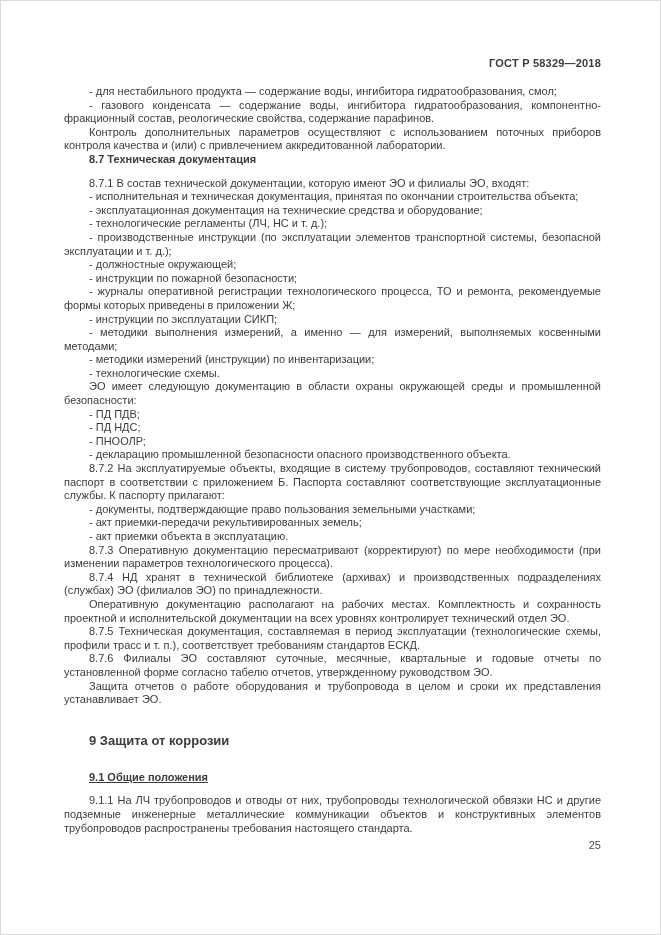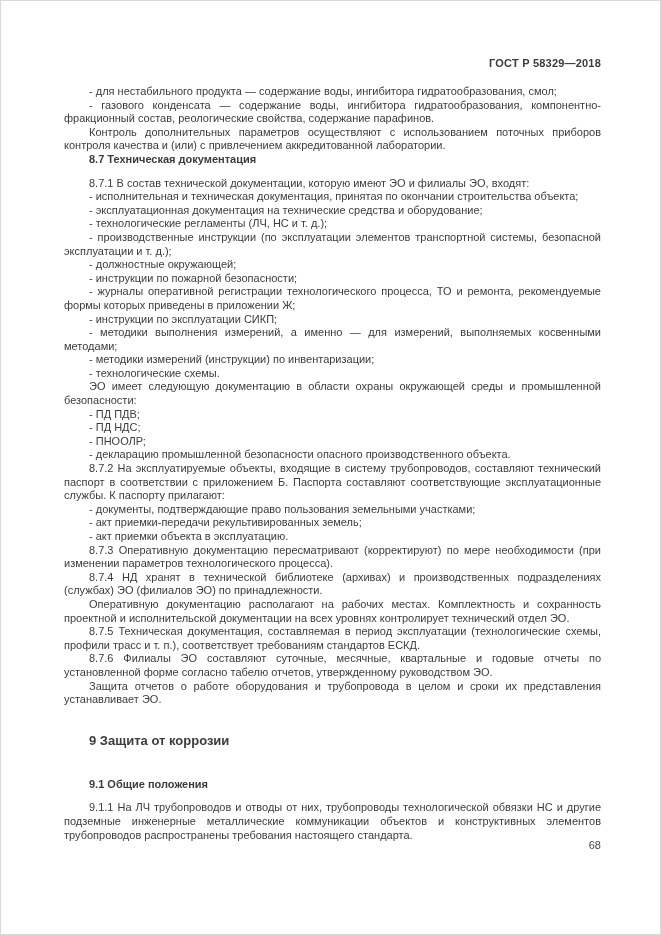--- a/index.html
+++ b/index.html
@@ -49,21 +49,22 @@
     margin-bottom: 10px;
   }
   .doc-content .h2 {
     font-weight: bold;
     font-size: 13px;
     line-height: 18px;
     margin-top: 25px;
     margin-bottom: 0;
   }
   .doc-content .h3-after-h2 {
-    margin-top: 28px;
+    margin-top: 21px;
+    text-decoration: underline;
   }
   .page-number {
     position: absolute;
     right: 60px;
     top: 839px;
     font-size: 11px;
     color: #4a4a4a;
   }
 </style>
 </head>
@@ -102,14 +103,14 @@
         <p class="p">8.7.4 НД хранят в технической библиотеке (архивах) и производственных подразделениях (службах) ЭО (филиалов ЭО) по принадлежности.</p>
         <p class="p">Оперативную документацию располагают на рабочих местах. Комплектность и сохранность проектной и исполнительской документации на всех уровнях контролирует технический отдел ЭО.</p>
         <p class="p">8.7.5 Техническая документация, составляемая в период эксплуатации (технологические схемы, профили трасс и т. п.), соответствует требованиям стандартов ЕСКД.</p>
         <p class="p">8.7.6 Филиалы ЭО составляют суточные, месячные, квартальные и годовые отчеты по установленной форме согласно табелю отчетов, утвержденному руководством ЭО.</p>
         <p class="p">Защита отчетов о работе оборудования и трубопровода в целом и сроки их представления устанавливает ЭО.</p>
         <p class="h2">9 Защита от коррозии</p>
         <p class="h3 h3-after-h2">9.1 Общие положения</p>
         <p class="p">9.1.1 На ЛЧ трубопроводов и отводы от них, трубопроводы технологической обвязки НС и другие подземные инженерные металлические коммуникации объектов и конструктивных элементов трубопроводов распространены требования настоящего стандарта.</p>
       </div>
   </div>
-  <div class="page-number">68</div>
+  <div class="page-number">25</div>
 </div>
 
 </body></html>

